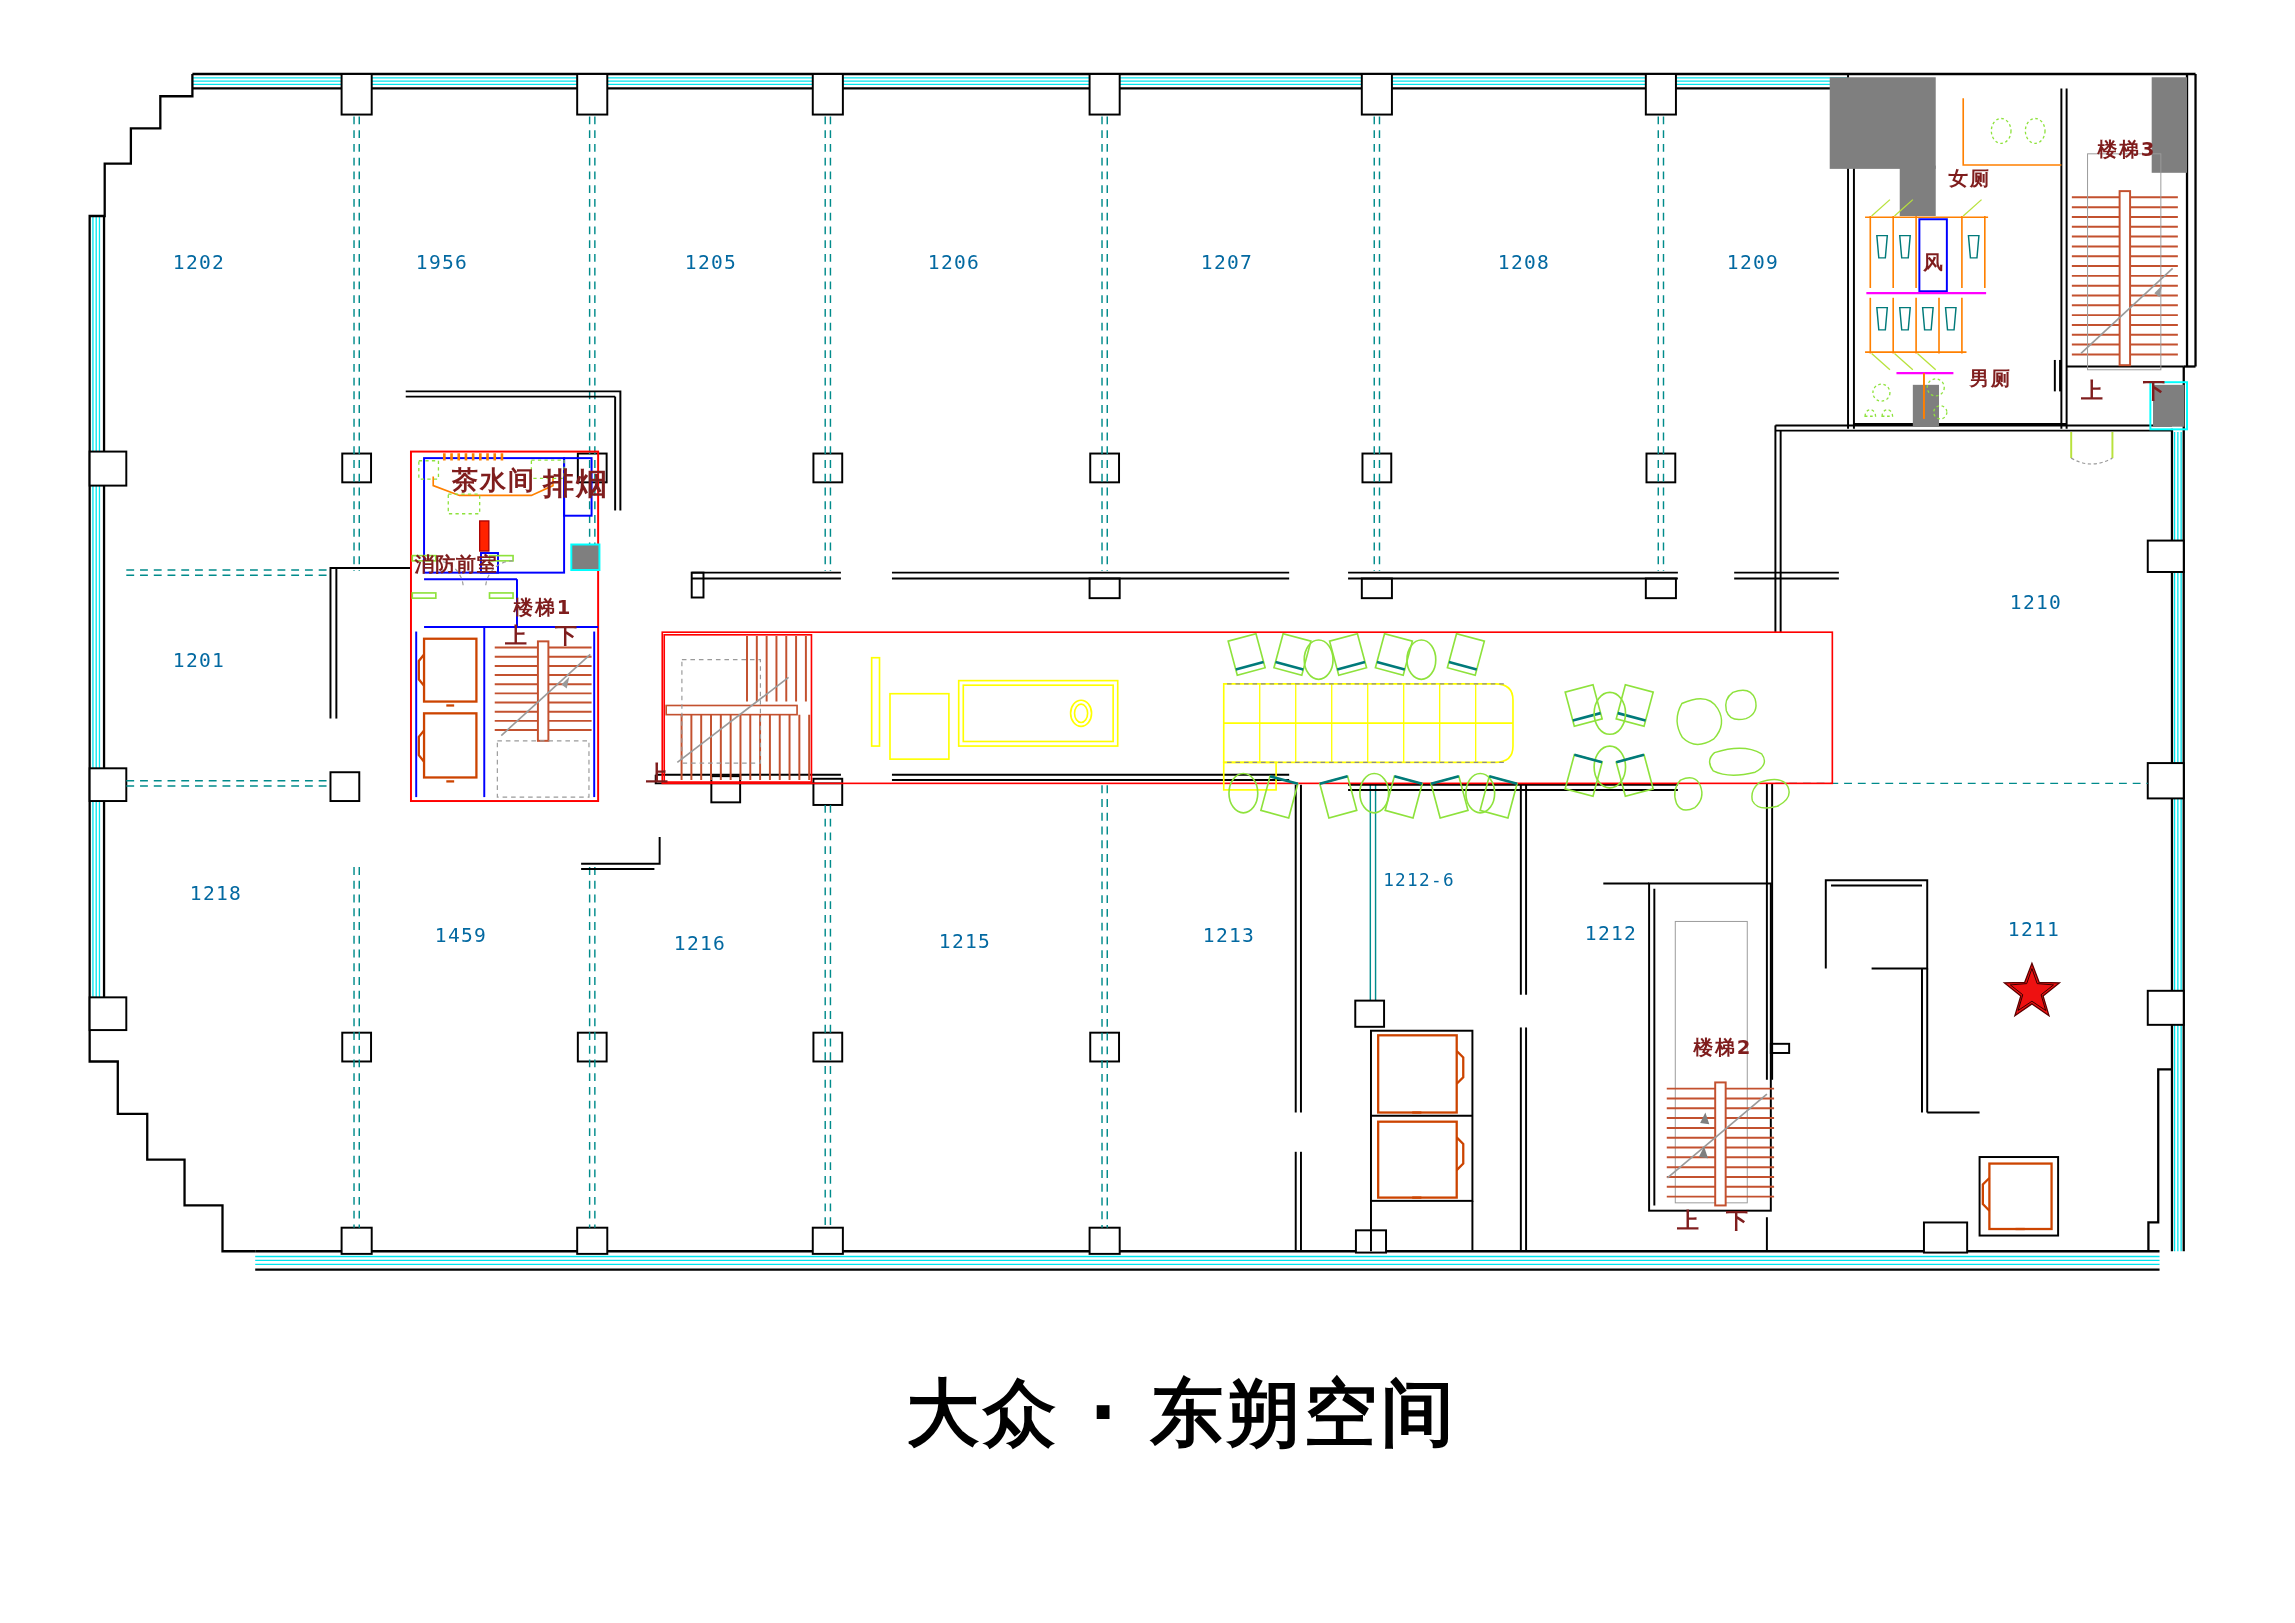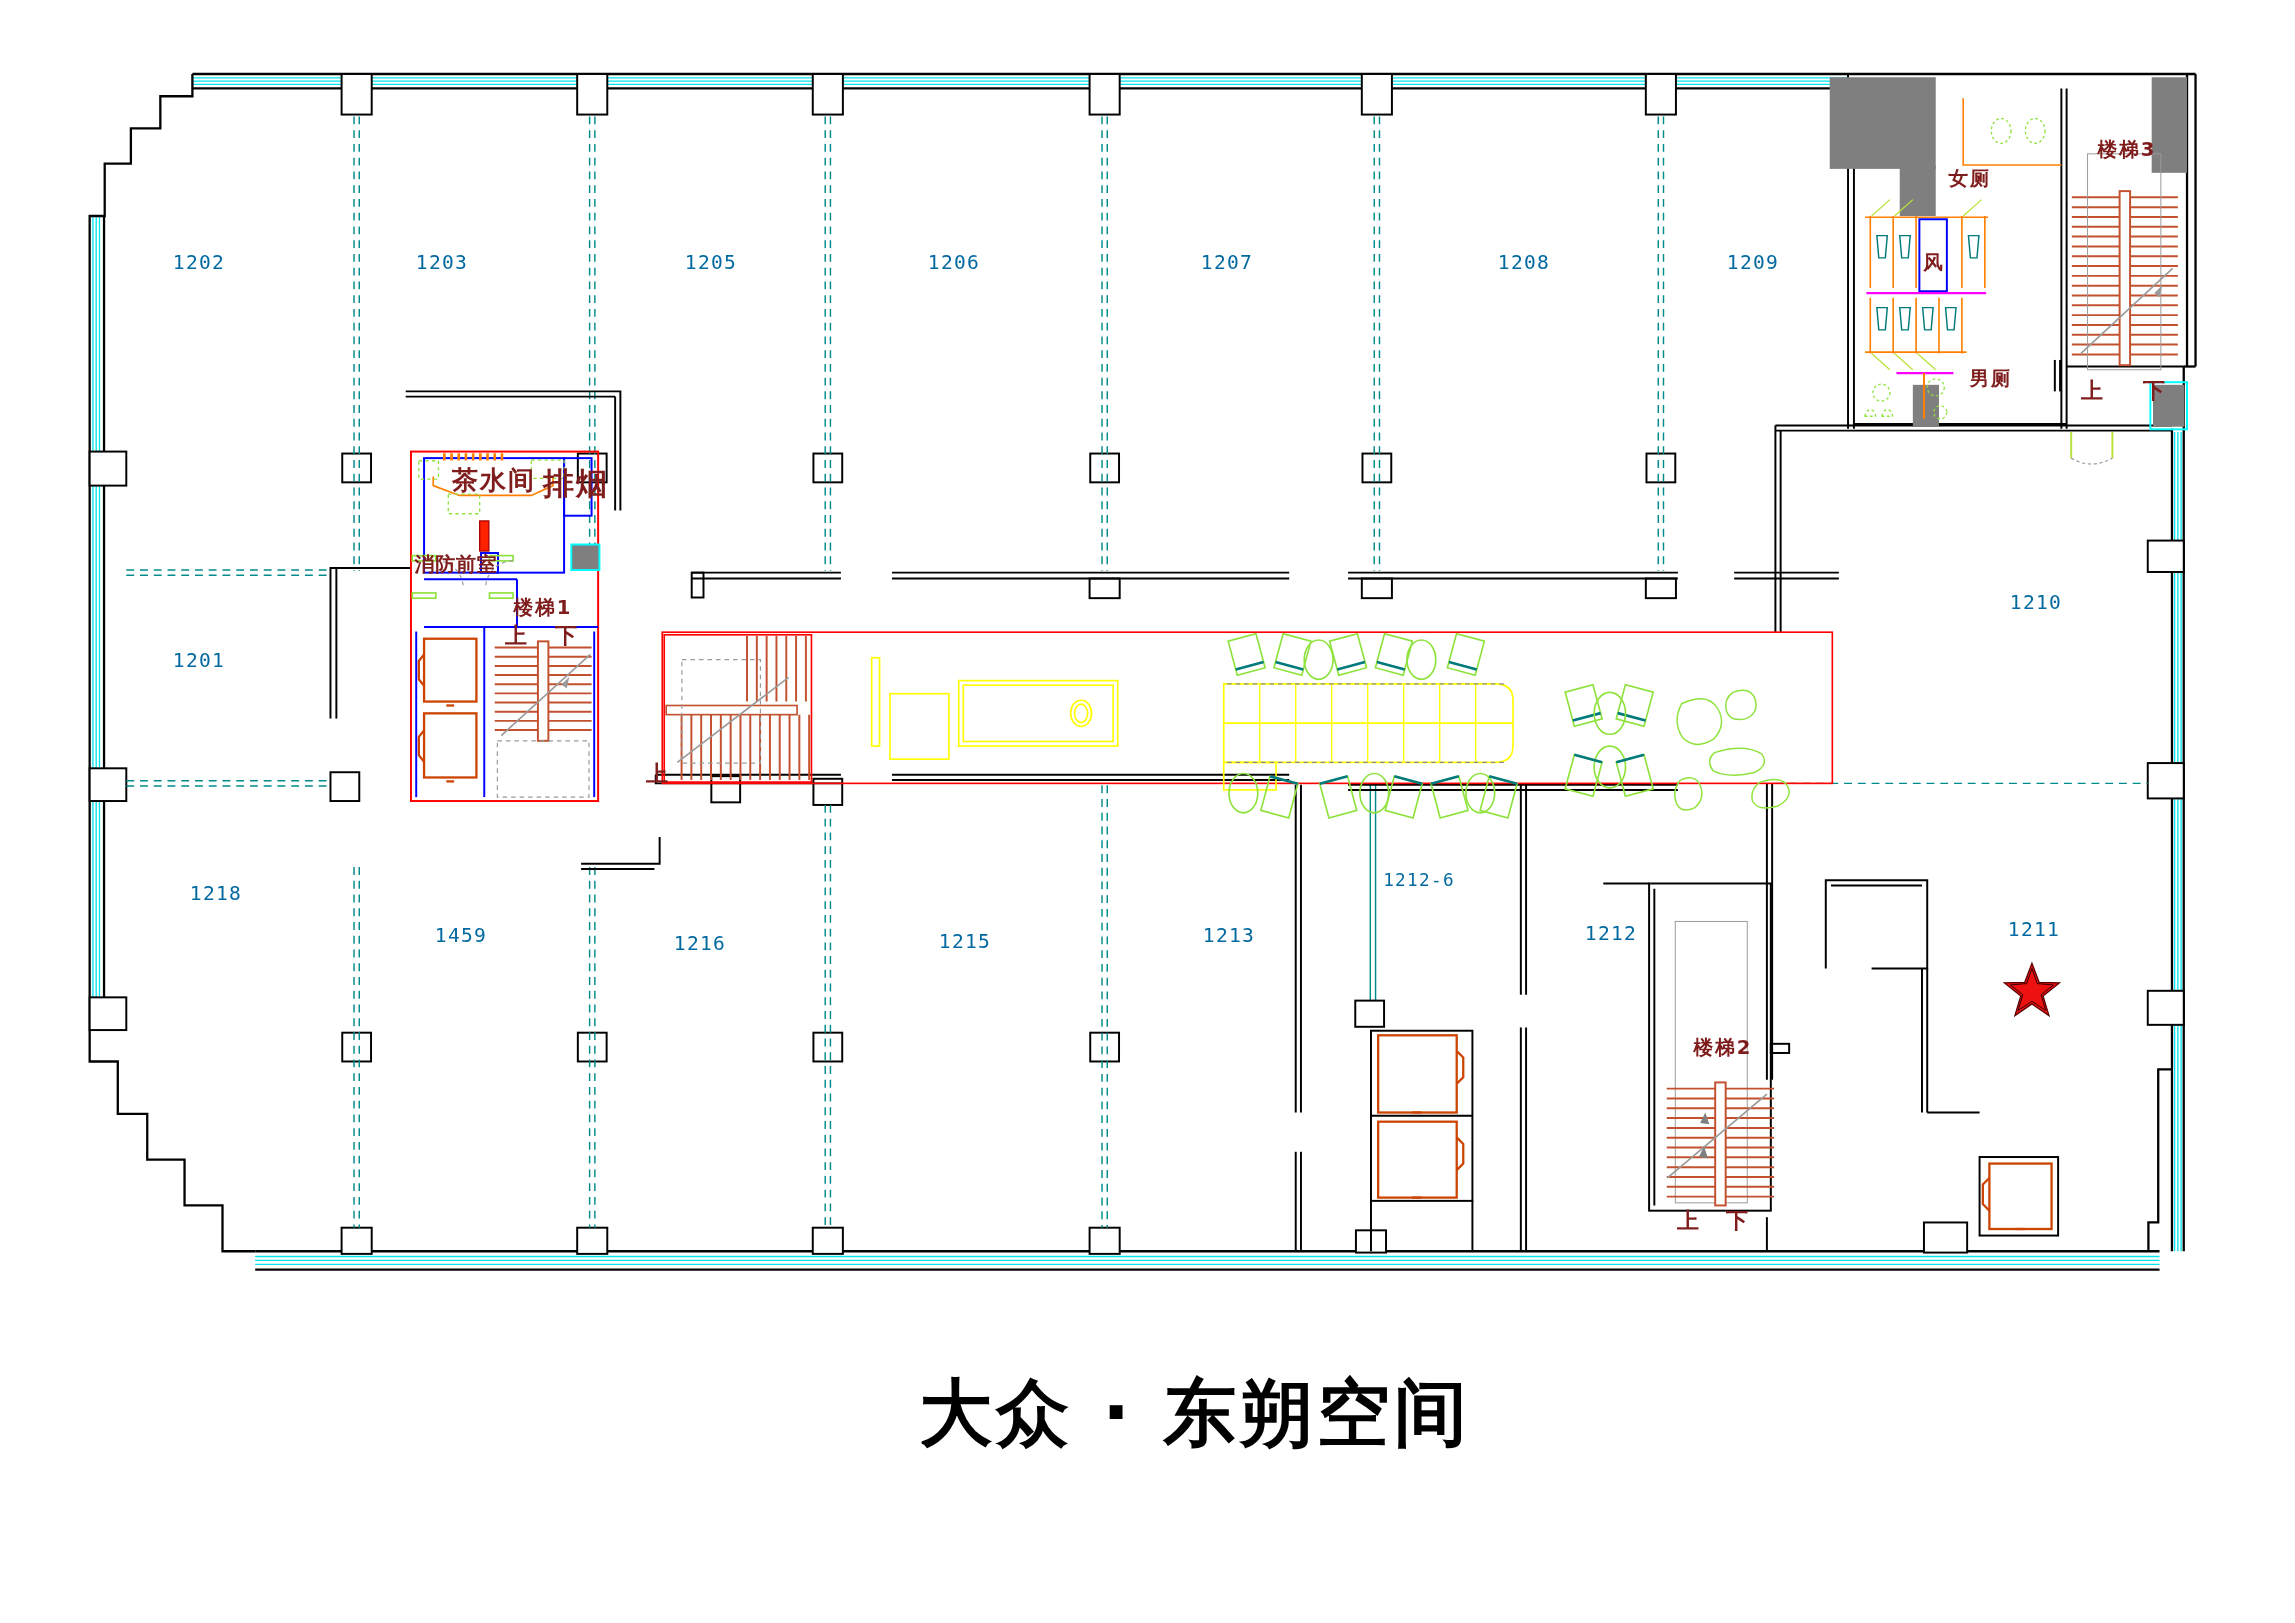--- a/index.html
+++ b/index.html
@@ -9,21 +9,21 @@
   svg{position:absolute;left:0;top:0;}
   .lbl{position:absolute;transform:translate(-50%,-50%);white-space:nowrap;
        color:#0369a1;font-family:"DejaVu Sans Mono","Liberation Mono",monospace;
        font-size:19.6px;letter-spacing:1.3px;}
   .cad{font-family:"DejaVu Sans","Liberation Sans",sans-serif;
        color:#7f1d1d;font-size:22px;letter-spacing:2px;font-weight:bold;}
   .cad.sm{font-size:20px;letter-spacing:0.7px;}
   .cad.md{font-size:19.6px;}
   #title{position:absolute;left:1182px;top:1414px;transform:translate(-50%,-50%);
        font-family:"DejaVu Sans","Liberation Sans",sans-serif;
-       font-weight:bold;font-size:73px;letter-spacing:3.9px;color:#000;margin-left:13px;}
+       font-weight:bold;font-size:73px;letter-spacing:3.9px;color:#000;}
 </style>
 </head>
 <body>
 
 <div id="plan">
 <svg width="2295" height="1623" viewBox="0 0 3507 2480">
 
   <g stroke="#00e5ee" stroke-width="2" fill="none">
 
     <line x1="294" y1="119" x2="2824" y2="119"></line>
@@ -491,21 +491,21 @@
   </g>
 
   <g>
     <polygon points="3105,1472 3116,1501 3147,1502 3122,1522 3131,1552 3105,1534 3079,1552 3088,1522 3063,1502 3094,1501" fill="#ee1111" stroke="#5b0000" stroke-width="2"></polygon>
     <polygon points="3105,1480 3113,1503 3138,1505 3119,1520 3126,1544 3105,1530 3084,1544 3091,1520 3072,1505 3097,1503" fill="none" stroke="#300000" stroke-width="1.5"></polygon>
   </g>
 </svg>
 
 <div>
   <div class="lbl" style="left:199px;top:262px">1202</div>
-  <div class="lbl" style="left:442px;top:262px">1203</div>
+  <div class="lbl" style="left:442px;top:262px">1956</div>
   <div class="lbl" style="left:711px;top:262px">1205</div>
   <div class="lbl" style="left:954px;top:262px">1206</div>
   <div class="lbl" style="left:1227px;top:262px">1207</div>
   <div class="lbl" style="left:1524px;top:262px">1208</div>
   <div class="lbl" style="left:1753px;top:262px">1209</div>
   <div class="lbl" style="left:199px;top:660px">1201</div>
   <div class="lbl" style="left:2036px;top:602px">1210</div>
   <div class="lbl" style="left:2034px;top:929px">1211</div>
   <div class="lbl" style="left:1611px;top:933px">1212</div>
   <div class="lbl" style="left:1419px;top:880px;font-size:17.7px">1212-6</div>

